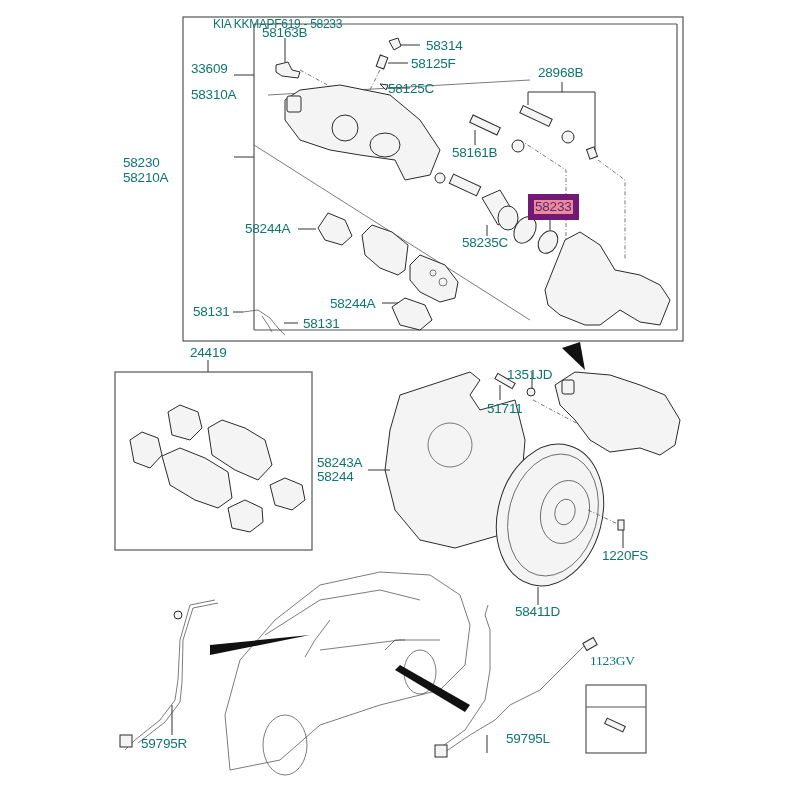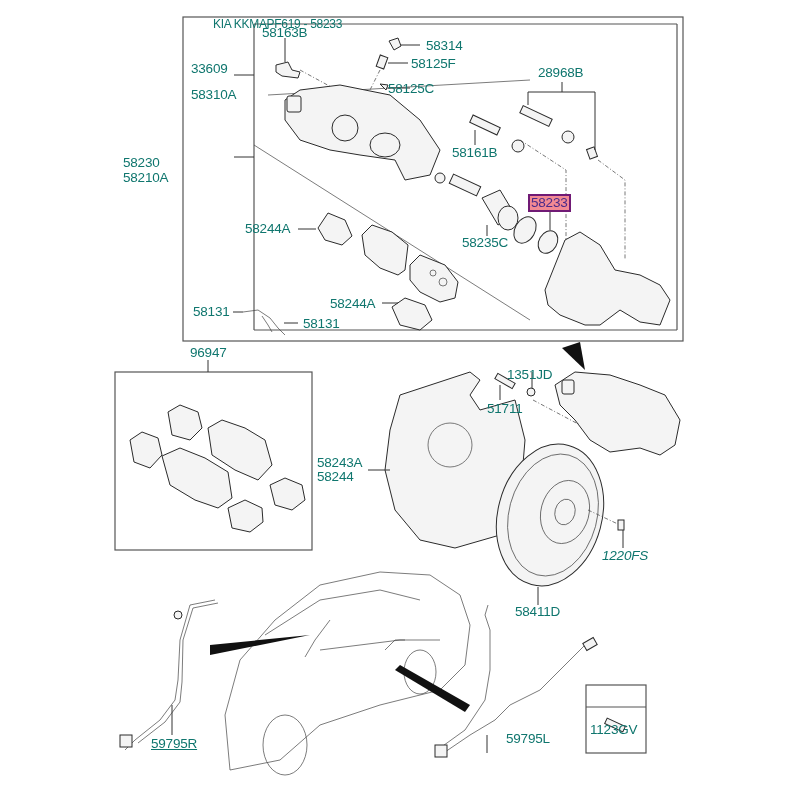--- a/index.html
+++ b/index.html
@@ -1,19 +1,19 @@
 <!DOCTYPE html>
 <html><head>
 <meta charset="utf-8">
 <style>
   html, body { margin: 0; padding: 0; background: #ffffff; }
   body { width: 800px; height: 800px; position: relative; overflow: hidden; font-family: "Liberation Sans", sans-serif; }
   #canvas { position: absolute; left: 0; top: 0; width: 800px; height: 800px; }
   .lbl { position: absolute; font-size: 13.5px; line-height: 14px; color: #0f766e; white-space: nowrap; letter-spacing: -0.2px; cursor: pointer; }
-  .lbl.hl { background: #f28a93; border: 2px solid #701a75; color: #4b2a8a; padding: 0 1px; }
+  .lbl.hl { background: #f28a93; border: 6px solid #701a75; color: #4b2a8a; padding: 0 1px; }
   .hdr { position: absolute; font-size: 12px; color: #0f766e; font-family: "Liberation Sans", sans-serif; letter-spacing: -0.3px; white-space: nowrap; }
   svg .ln { stroke: #333; stroke-width: 1; fill: none; }
   svg .fr { stroke: #555; stroke-width: 1.2; fill: none; }
   svg .part { stroke: #2b2b2b; stroke-width: 1; fill: #f4f4f4; }
   svg .dash { stroke: #555; stroke-width: 0.8; fill: none; stroke-dasharray: 4 2 1 2; }
   svg .thin { stroke: #444; stroke-width: 0.7; fill: none; }
   svg .arrow { fill: #111; }
 </style>
 </head>
 <body>
@@ -209,22 +209,22 @@
 <div class="lbl" style="left:538px; top:66px;">28968B</div>
 <div class="lbl" style="left:452px; top:146px;">58161B</div>
 <div class="lbl" style="left:123px; top:142px;margin-top:29px;">58210A</div>
 <div class="lbl" style="left:123px; top:156px;">58230</div>
 <div class="lbl hl" style="left:528px; top:194px;">58233</div>
 <div class="lbl" style="left:462px; top:236px;text-align:right;">58235C</div>
 <div class="lbl" style="left:245px; top:222px;">58244A</div>
 <div class="lbl" style="left:330px; top:297px;">58244A</div>
 <div class="lbl" style="left:193px; top:305px;">58131</div>
 <div class="lbl" style="left:303px; top:317px;">58131</div>
-<div class="lbl" style="left:190px; top:346px;">96947</div>
+<div class="lbl" style="left:190px; top:346px;">24419</div>
 <div class="lbl" style="left:507px; top:357px;margin-top:11px;">1351JD</div>
 <div class="lbl" style="left:481px; top:402px;margin-left:6px;">51711</div>
 <div class="lbl" style="left:317px; top:456px;">58243A</div>
 <div class="lbl" style="left:317px; top:470px;">58244</div>
-<div class="lbl" style="left:602px; top:549px;font-style:italic;">1220FS</div>
+<div class="lbl" style="left:602px; top:549px;">1220FS</div>
 <div class="lbl" style="left:515px; top:605px;">58411D</div>
-<div class="lbl" style="left:151px; top:737px;text-decoration:underline;">59795R</div>
+<div class="lbl" style="left:141px; top:737px;">59795R</div>
 <div class="lbl" style="left:466px; top:732px;margin-left:40px;">59795L</div>
-<div class="lbl" style="left:590px; top:723px;">1123GV</div>
+<div class="lbl" style="left:590px; top:654px;font-family:Liberation Serif, serif;">1123GV</div>
 
 </body></html>

